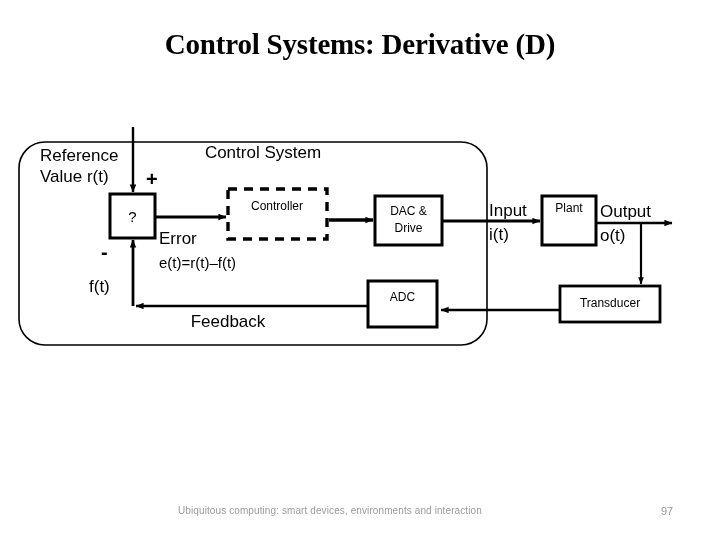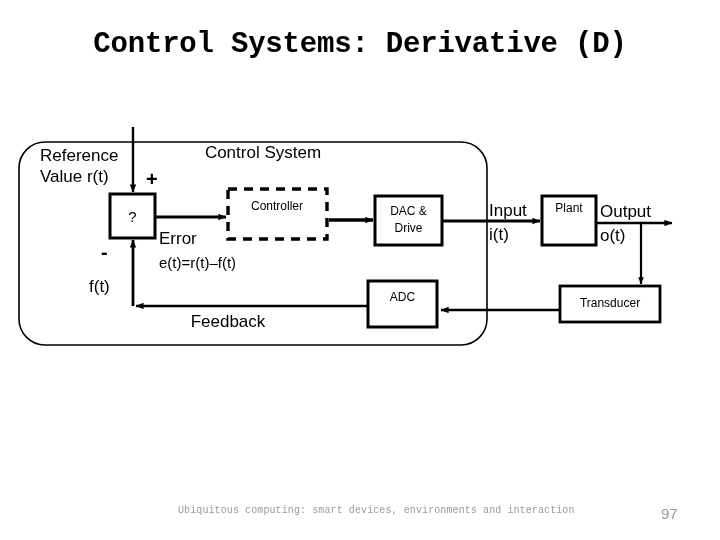--- a/index.html
+++ b/index.html
@@ -16,21 +16,21 @@
     -webkit-font-smoothing: antialiased;
   }
 
   
   #slide-title {
     position: absolute;
     left: 0;
     top: 26px;
     width: 720px;
     text-align: center;
-    font-family: Liberation Mono, monospace;
+    font-family: Liberation Serif, serif;
     font-weight: bold;
     font-size: 29px;
     line-height: 37px;
     color: #000000;
     letter-spacing: -0.2px;
   }
   #slide-title .tl2 { display: block; }
 
   
   #diagram {
@@ -40,32 +40,32 @@
     width: 720px;
     height: 235px;
   }
   #diagram svg { display: block; }
 
   
   #footer-note {
     position: absolute;
     left: 178px;
     top: 505px;
-    font-family: Liberation Mono, monospace;
+    font-family: Liberation Sans, sans-serif;
     font-size: 10px;
     color: #9a9a9a;
     letter-spacing: 0.1px;
     white-space: nowrap;
   }
   #footer-page {
     position: absolute;
     left: 661px;
     top: 505px;
     font-family: "Liberation Sans", sans-serif;
-    font-size: 15px;
+    font-size: 11px;
     color: #9a9a9a;
   }
 
   
   .dg-label {
     font-family: "Liberation Sans", sans-serif;
     fill: #000000;
   }
   .lbl-lg   { font-size: 17px; }
   .lbl-md   { font-size: 15px; }

